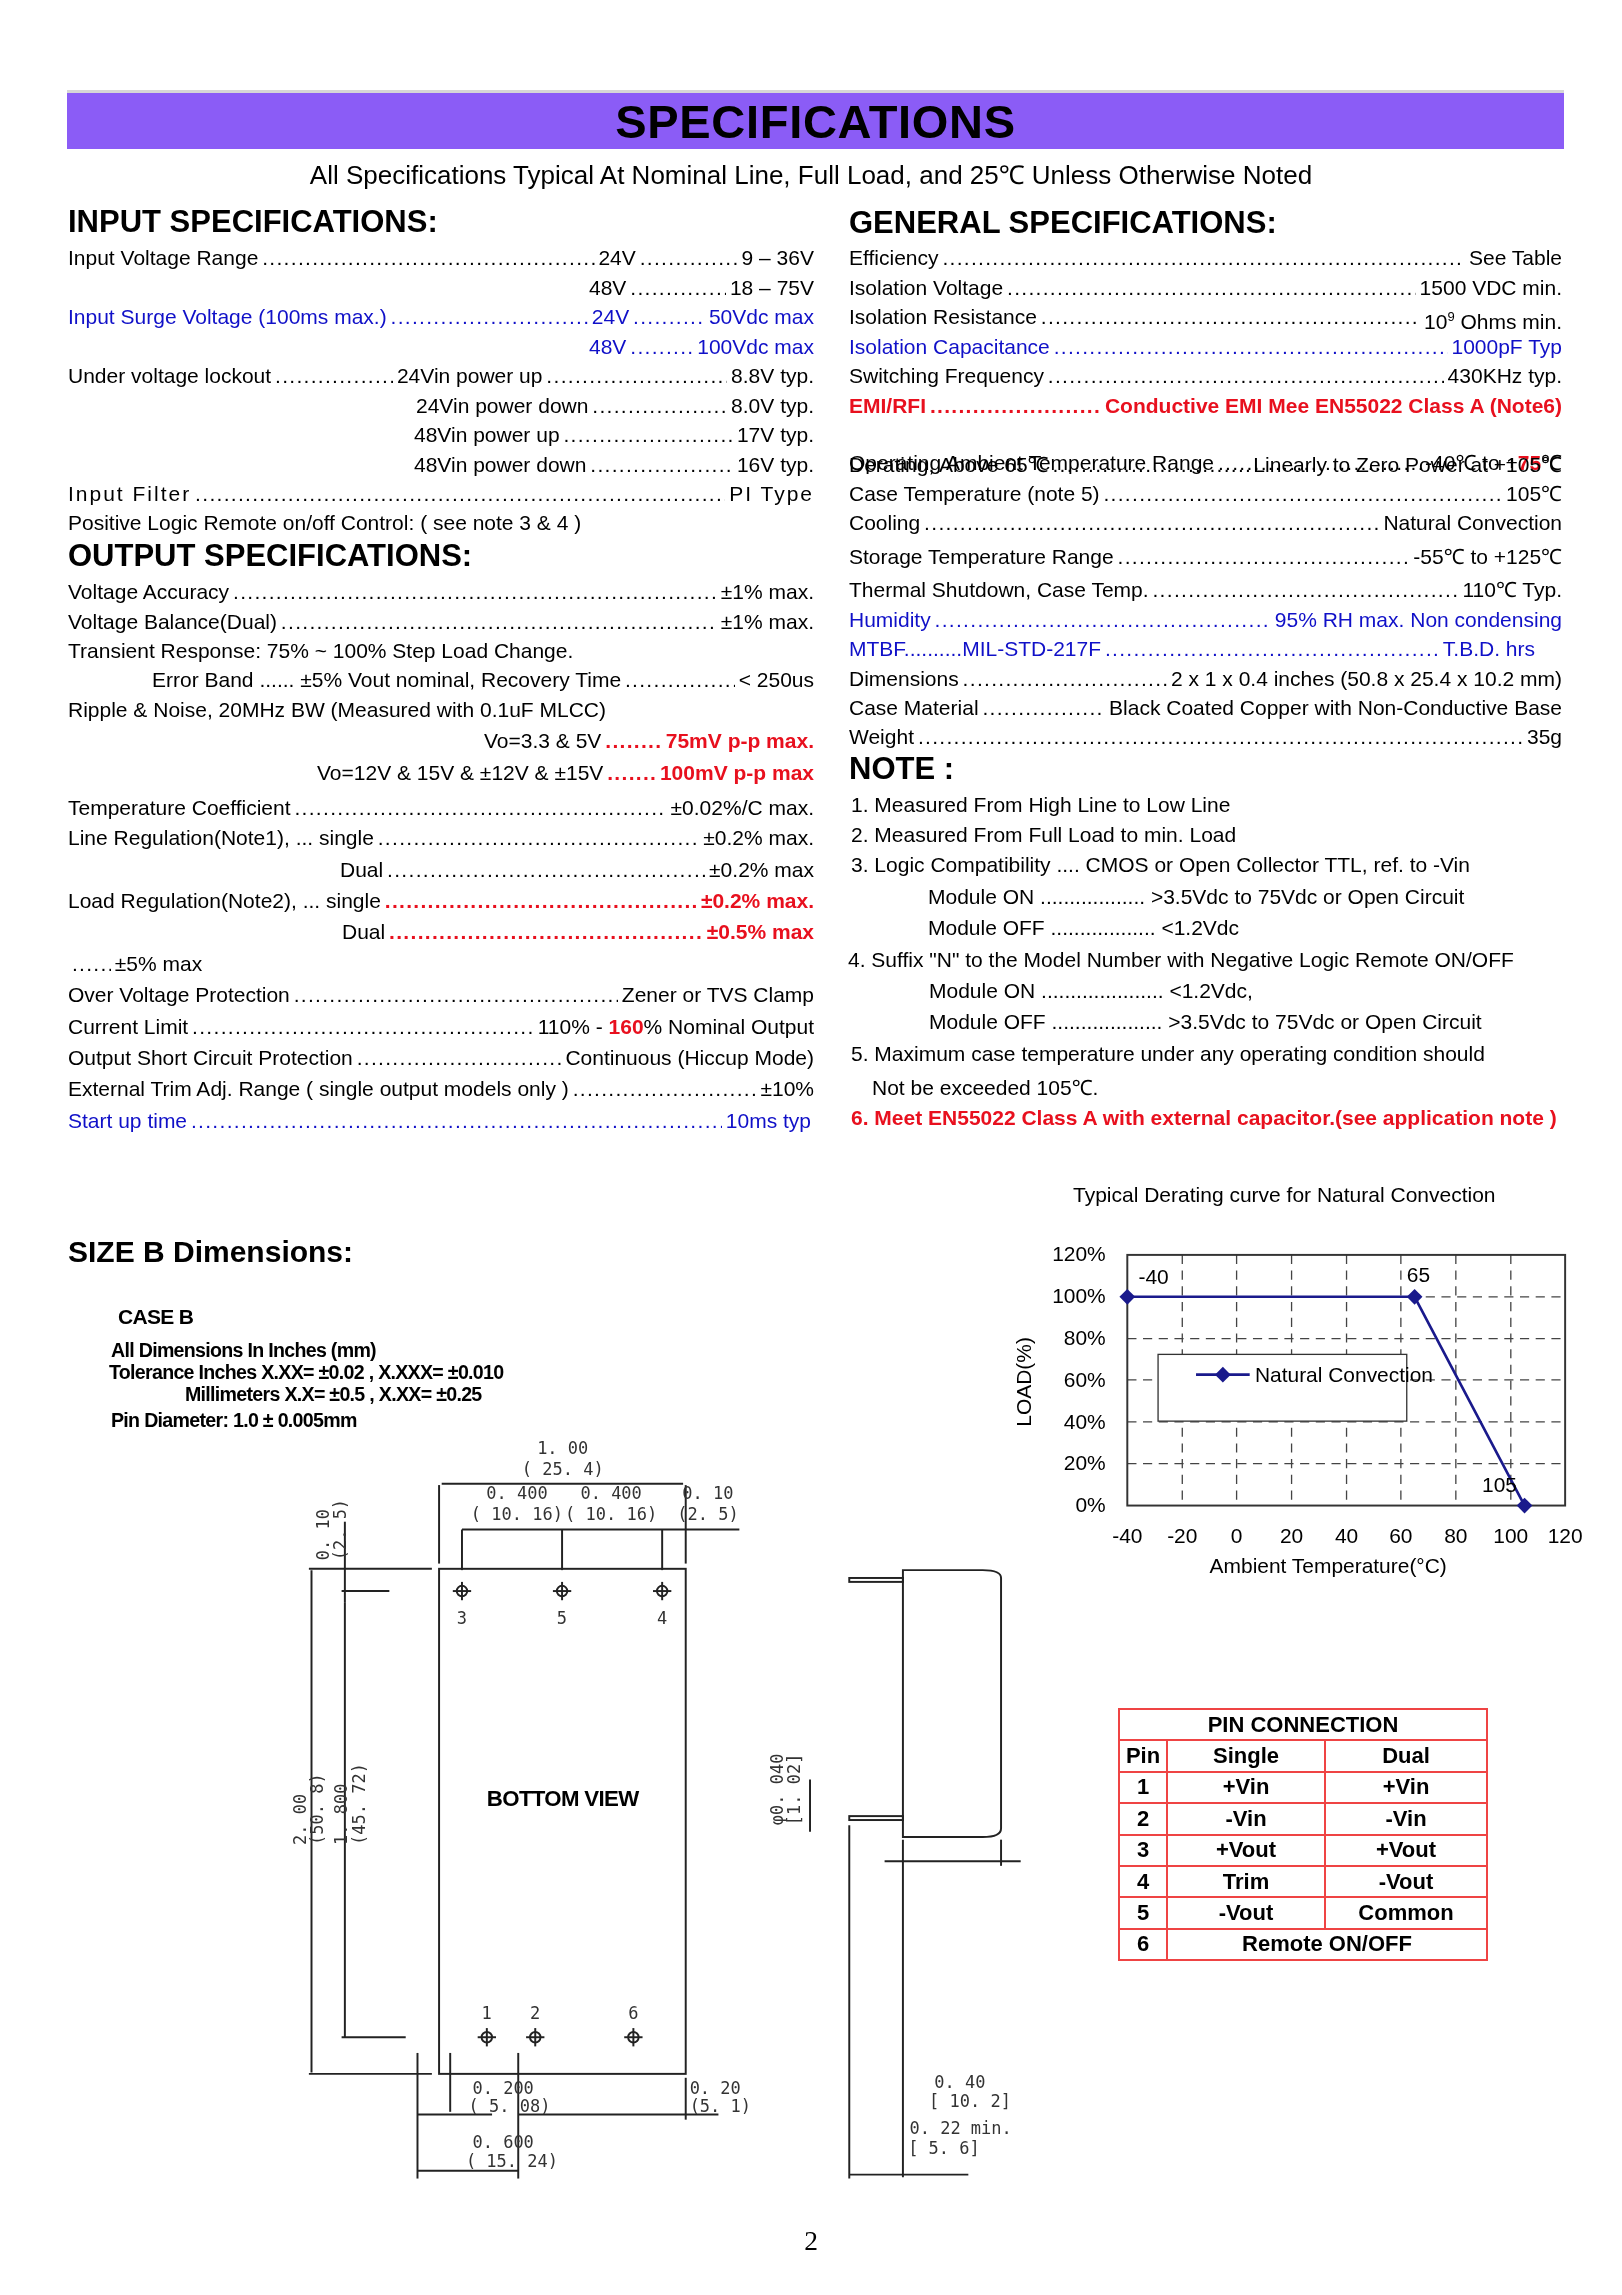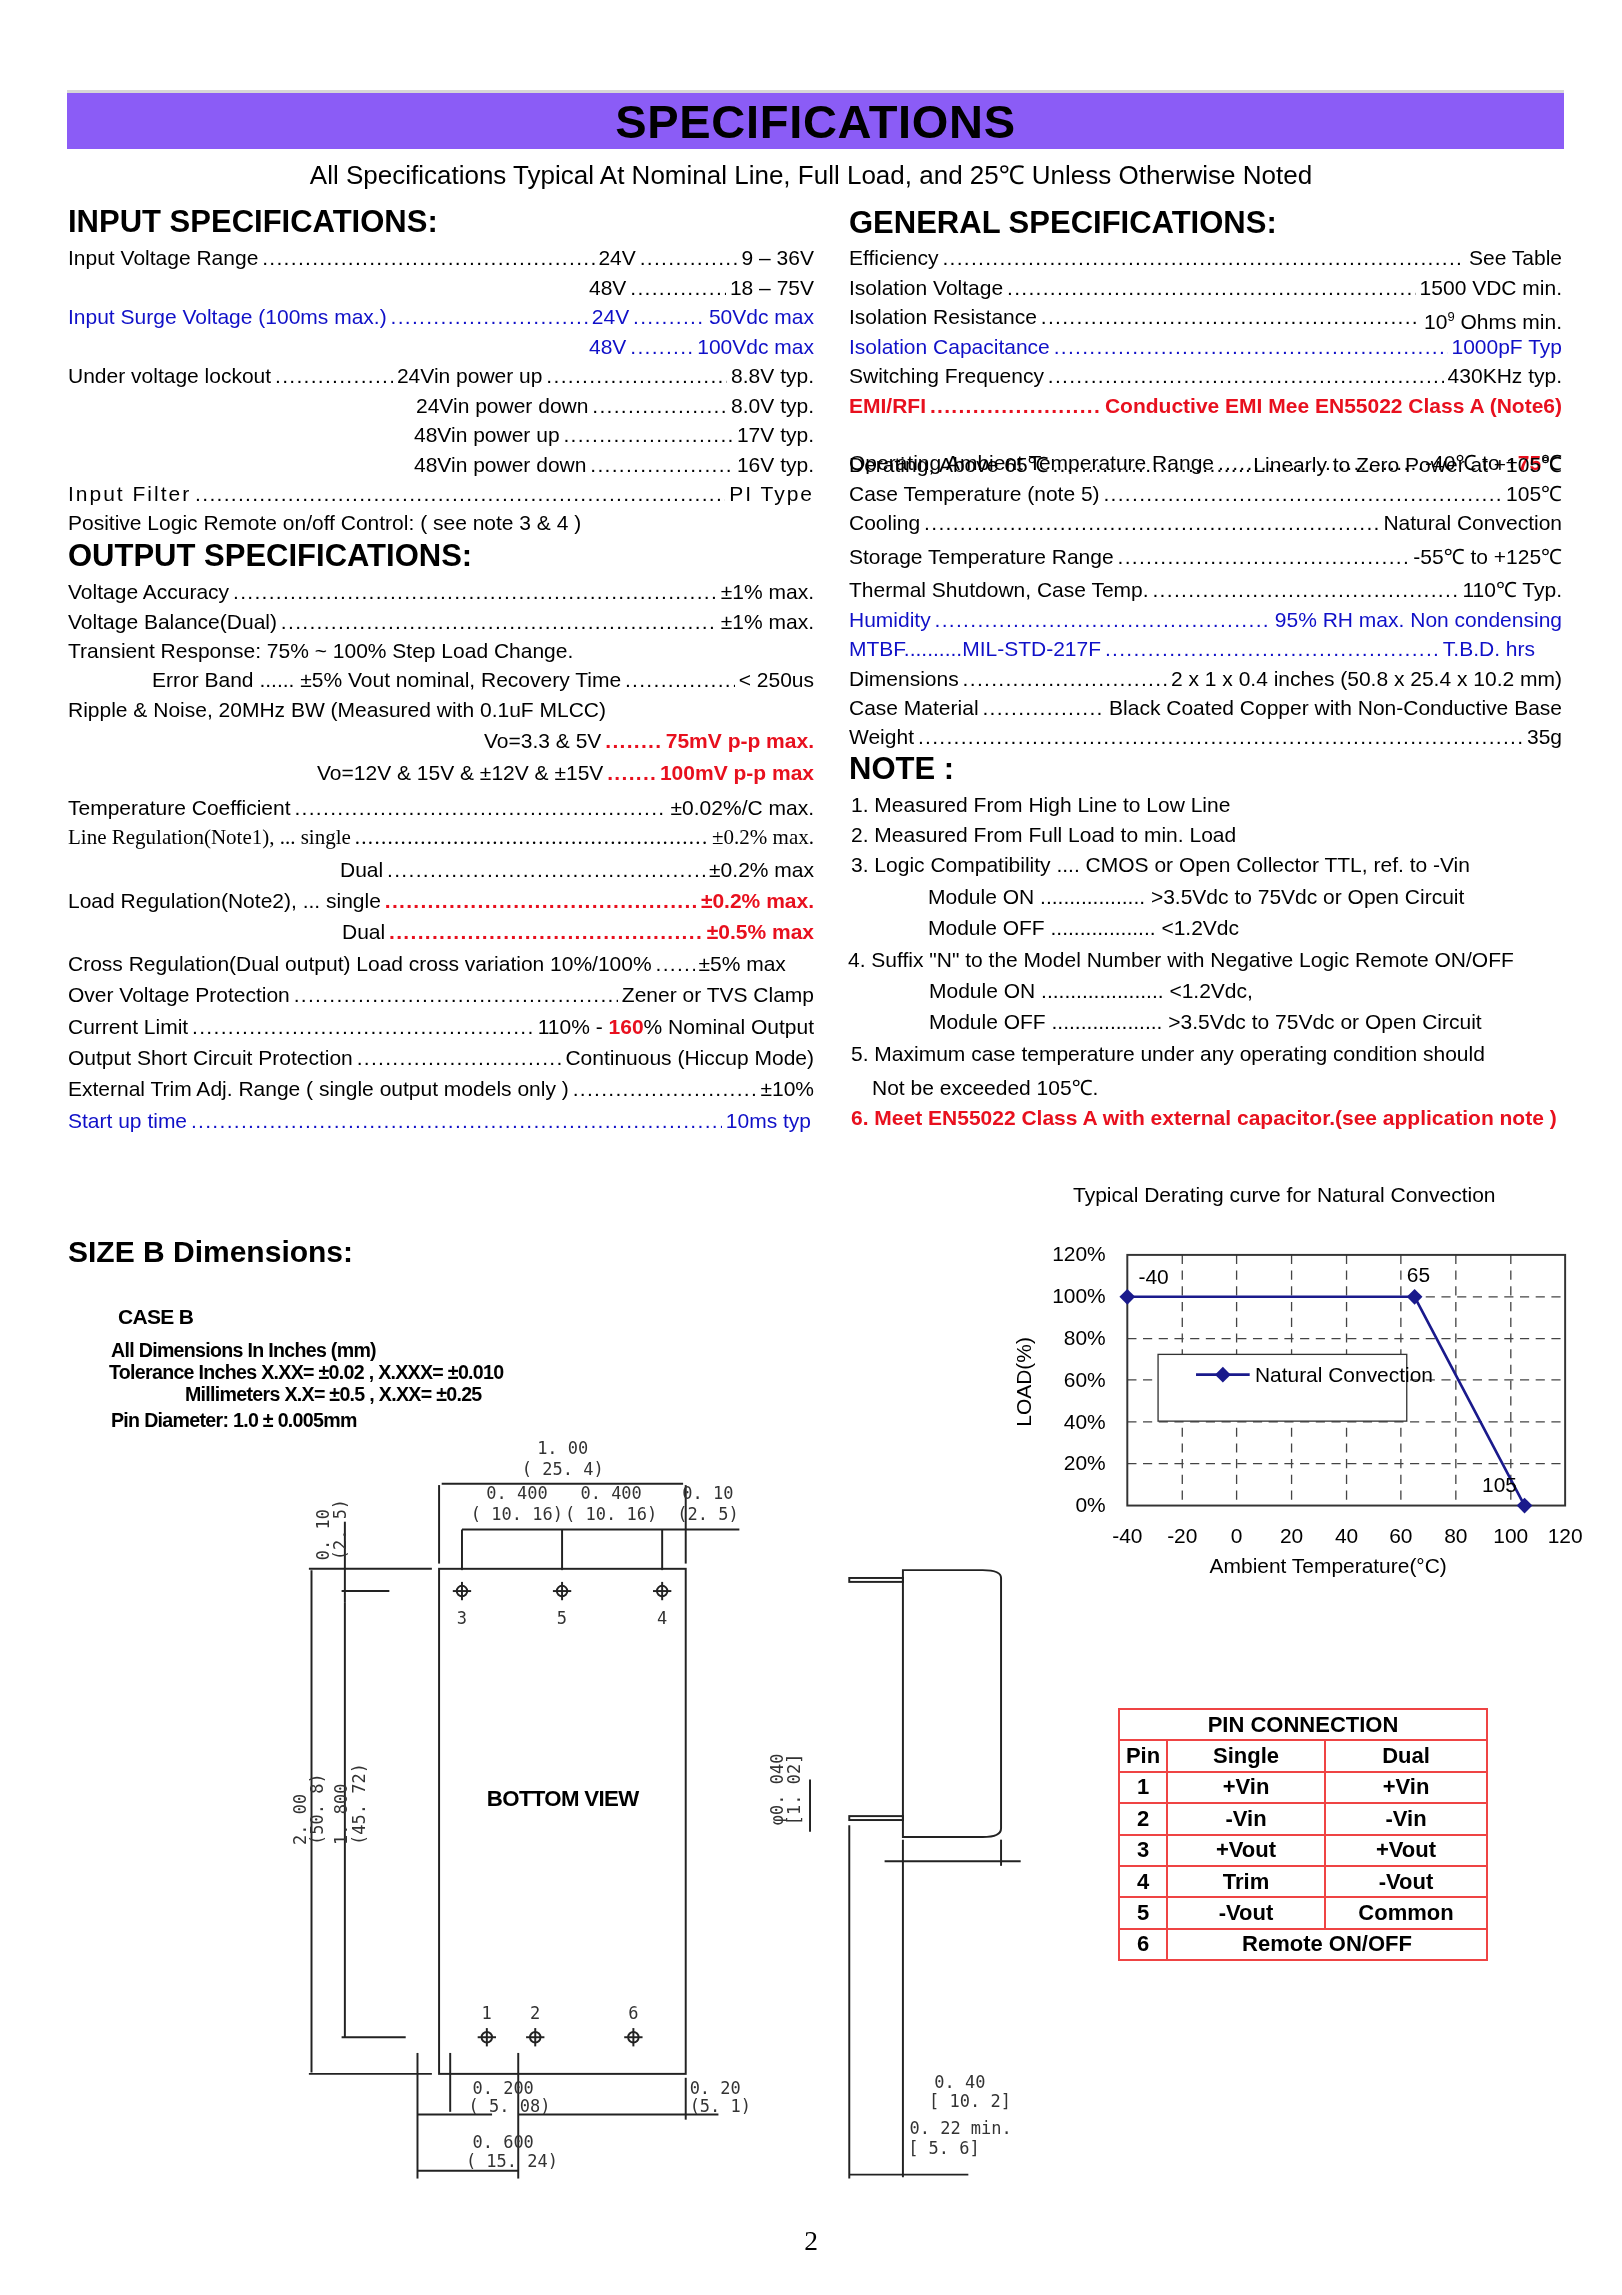--- a/index.html
+++ b/index.html
@@ -118,42 +118,41 @@
 <div class="row" style="left:317px;top:758px;width:497px;">
   <span class="lbl">Vo=12V &amp; 15V &amp;  ±12V &amp; ±15V</span>
     <span class="dots red"></span>
   <span class="val red">100mV p-p max</span>
 </div>
 <div class="row" style="left:68px;top:793px;width:746px;">
   <span class="lbl">Temperature  Coefficient</span>
     <span class="dots"></span>
   <span class="val">±0.02%/C max.</span>
 </div>
-<div class="row" style="left:68px;top:823px;width:746px;font-family:Liberation Serif, serif;">
+<div class="row" style="left:68px;top:823px;width:746px;">
   <span class="lbl">Line Regulation(Note1), ...  single</span>
     <span class="dots"></span>
   <span class="val">±0.2% max.</span>
 </div>
 <div class="row" style="left:340px;top:855px;width:474px;">
   <span class="lbl">Dual</span>
     <span class="dots"></span>
   <span class="val">±0.2%  max</span>
 </div>
 <div class="row" style="left:68px;top:886px;width:746px;">
   <span class="lbl">Load Regulation(Note2), ... single</span>
     <span class="dots red"></span>
   <span class="val red">±0.2% max.</span>
 </div>
 <div class="row" style="left:342px;top:917px;width:472px;">
   <span class="lbl">Dual</span>
     <span class="dots red"></span>
   <span class="val red">±0.5%  max</span>
 </div>
 <div class="row" style="left:68px;top:949px;width:746px;">
-  <span class="lbl">Cross Regulation(Dual output) Load cross variation 10%/100%</span>
     <span class="dots" style="flex:0 0 39px"></span>
   <span class="val">±5% max</span>
 </div>
 <div class="row" style="left:68px;top:980px;width:746px;">
   <span class="lbl">Over Voltage Protection</span>
     <span class="dots"></span>
   <span class="val">Zener or TVS Clamp</span>
 </div>
 <div class="row" style="left:68px;top:1012px;width:746px;">
   <span class="lbl">Current Limit</span>

